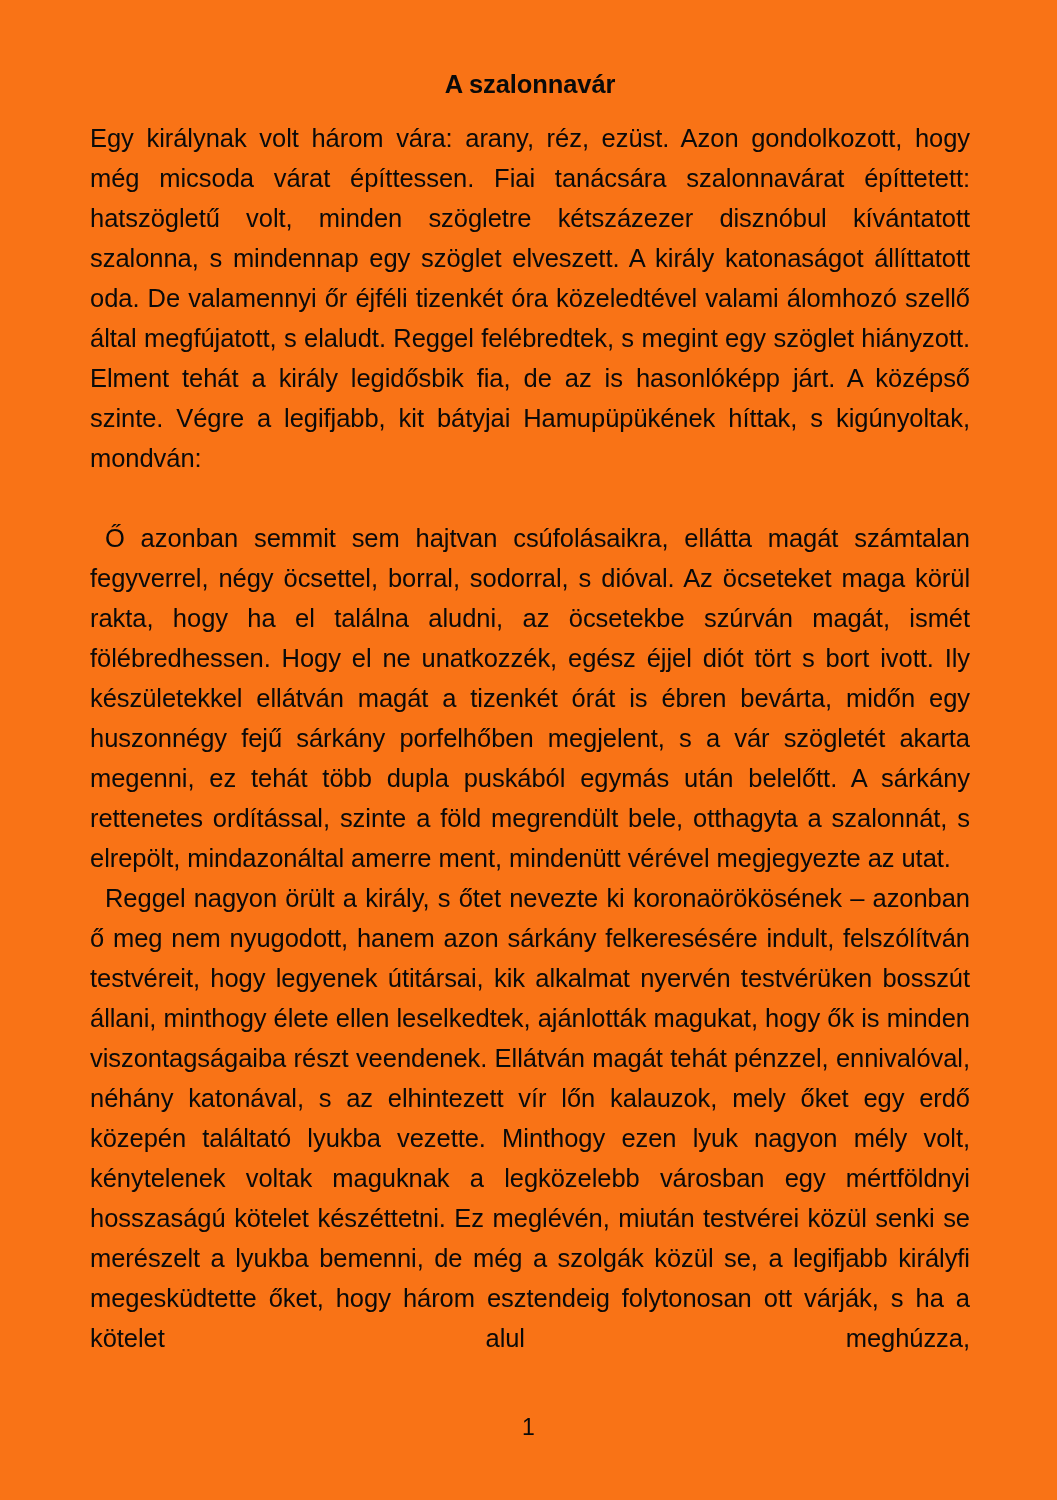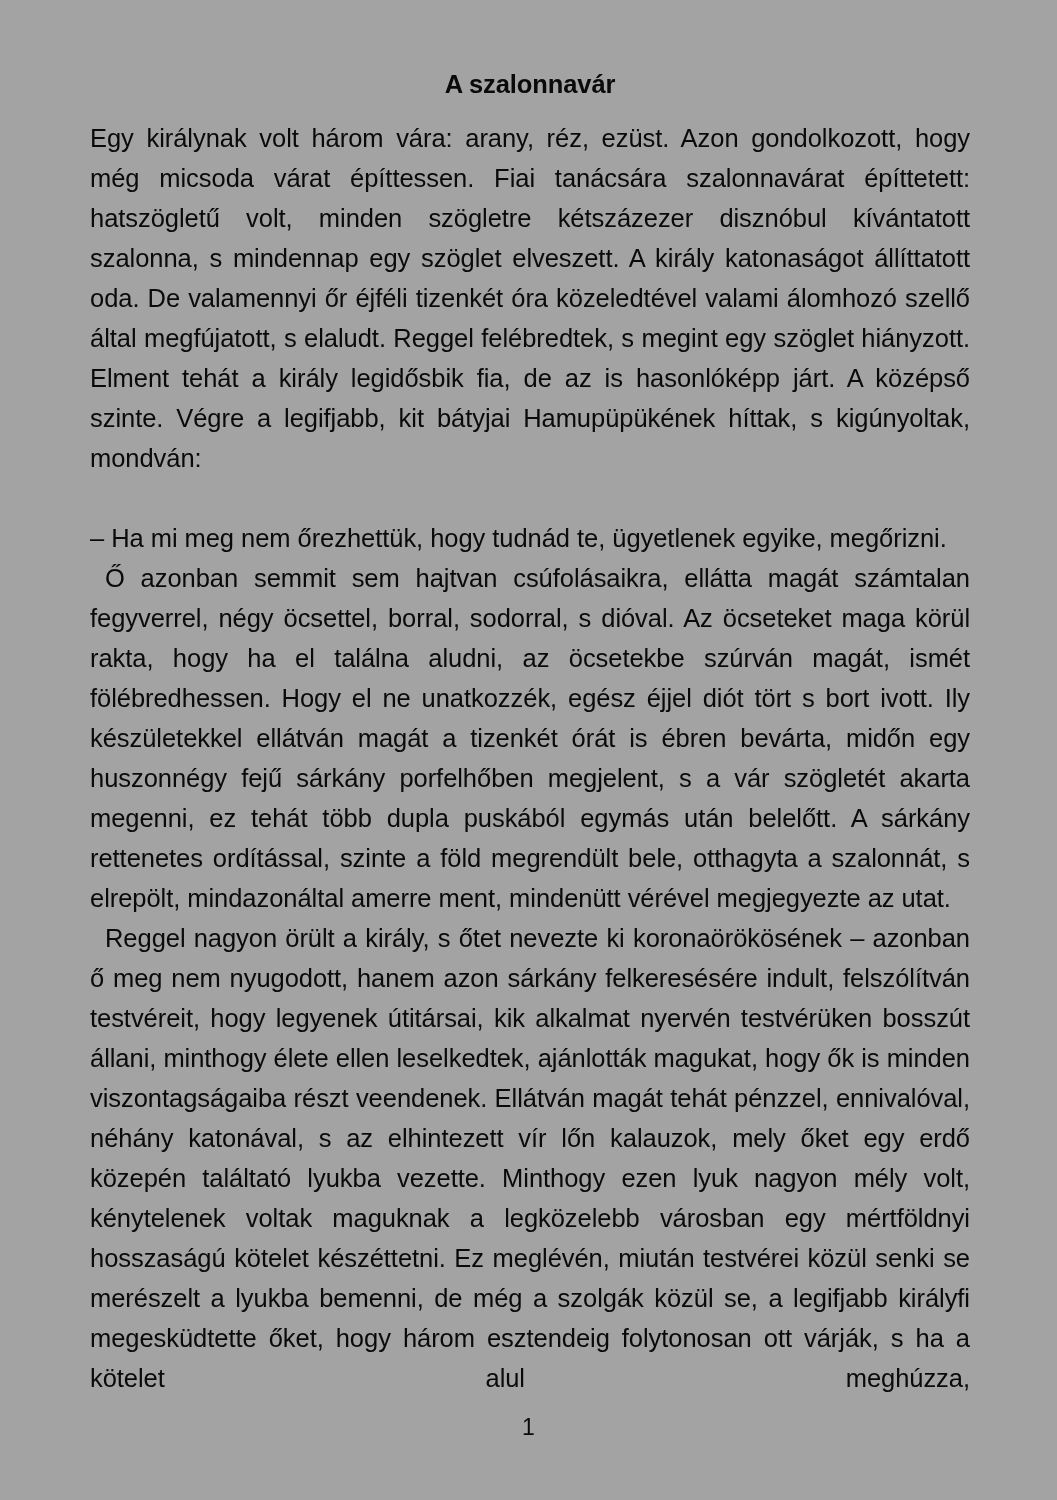--- a/index.html
+++ b/index.html
@@ -10,21 +10,21 @@
   }
   body {
     font-family: "Liberation Sans", "DejaVu Sans", sans-serif;
     color: #0a0a0a;
   }
   .page {
     position: relative;
     width: 1057px;
     height: 1500px;
     margin: 0 auto;
-    background: #a3a3a3;
+    background: #f97316;
     box-sizing: border-box;
     overflow: hidden;
   }
   .content {
     position: absolute;
     left: 90px;
     top: 0;
     width: 880px;
   }
   .doc-title {
@@ -79,21 +79,20 @@
 
 <div class="page">
 
   <div class="content">
 
     <h1 class="doc-title">A szalonnavár</h1>
 
     <div class="body-block">
       <p class="para" id="para-1">Egy királynak volt három vára: arany, réz, ezüst. Azon gondolkozott, hogy még micsoda várat építtessen. Fiai tanácsára szalonnavárat építtetett: hatszögletű volt, minden szögletre kétszázezer disznóbul kívántatott szalonna, s mindennap egy szöglet elveszett. A király katonaságot állíttatott oda. De valamennyi őr éjféli tizenkét óra közeledtével valami álomhozó szellő által megfújatott, s elaludt. Reggel felébredtek, s megint egy szöglet hiányzott. Elment tehát a király legidősbik fia, de az is hasonlóképp járt. A középső szinte. Végre a legifjabb, kit bátyjai Hamupüpükének híttak, s kigúnyoltak, mondván:</p>
 
-      <p class="para nojust" id="para-2">– Ha mi meg nem őrezhettük, hogy tudnád te, ügyetlenek egyike, megőrizni.</p>
 
       <p class="para indent nojust" id="para-3">Ő azonban semmit sem hajtvan csúfolásaikra, ellátta magát számtalan fegyverrel, négy öcsettel, borral, sodorral, s dióval. Az öcseteket maga körül rakta, hogy ha el találna aludni, az öcsetekbe szúrván magát, ismét fölébredhessen. Hogy el ne unatkozzék, egész éjjel diót tört s bort ivott. Ily készületekkel ellátván magát a tizenkét órát is ébren bevárta, midőn egy huszonnégy fejű sárkány porfelhőben megjelent, s a vár szögletét akarta megenni, ez tehát több dupla puskából egymás után belelőtt. A sárkány rettenetes ordítással, szinte a föld megrendült bele, otthagyta a szalonnát, s elrepölt, mindazonáltal amerre ment, mindenütt vérével megjegyezte az utat.</p>
 
       <p class="para indent" id="para-4">Reggel nagyon örült a király, s őtet nevezte ki koronaörökösének – azonban ő meg nem nyugodott, hanem azon sárkány felkeresésére indult, felszólítván testvéreit, hogy legyenek útitársai, kik alkalmat nyervén testvérüken bosszút állani, minthogy élete ellen leselkedtek, ajánlották magukat, hogy ők is minden viszontagságaiba részt veendenek. Ellátván magát tehát pénzzel, ennivalóval, néhány katonával, s az elhintezett vír lőn kalauzok, mely őket egy erdő közepén találtató lyukba vezette. Minthogy ezen lyuk nagyon mély volt, kénytelenek voltak maguknak a legközelebb városban egy mértföldnyi hosszaságú kötelet készéttetni. Ez meglévén, miután testvérei közül senki se merészelt a lyukba bemenni, de még a szolgák közül se, a legifjabb királyfi megesküdtette őket, hogy három esztendeig folytonosan ott várják, s ha a kötelet alul meghúzza,</p>
     </div>
 
   </div>
 
   <div class="page-number">1</div>
 

